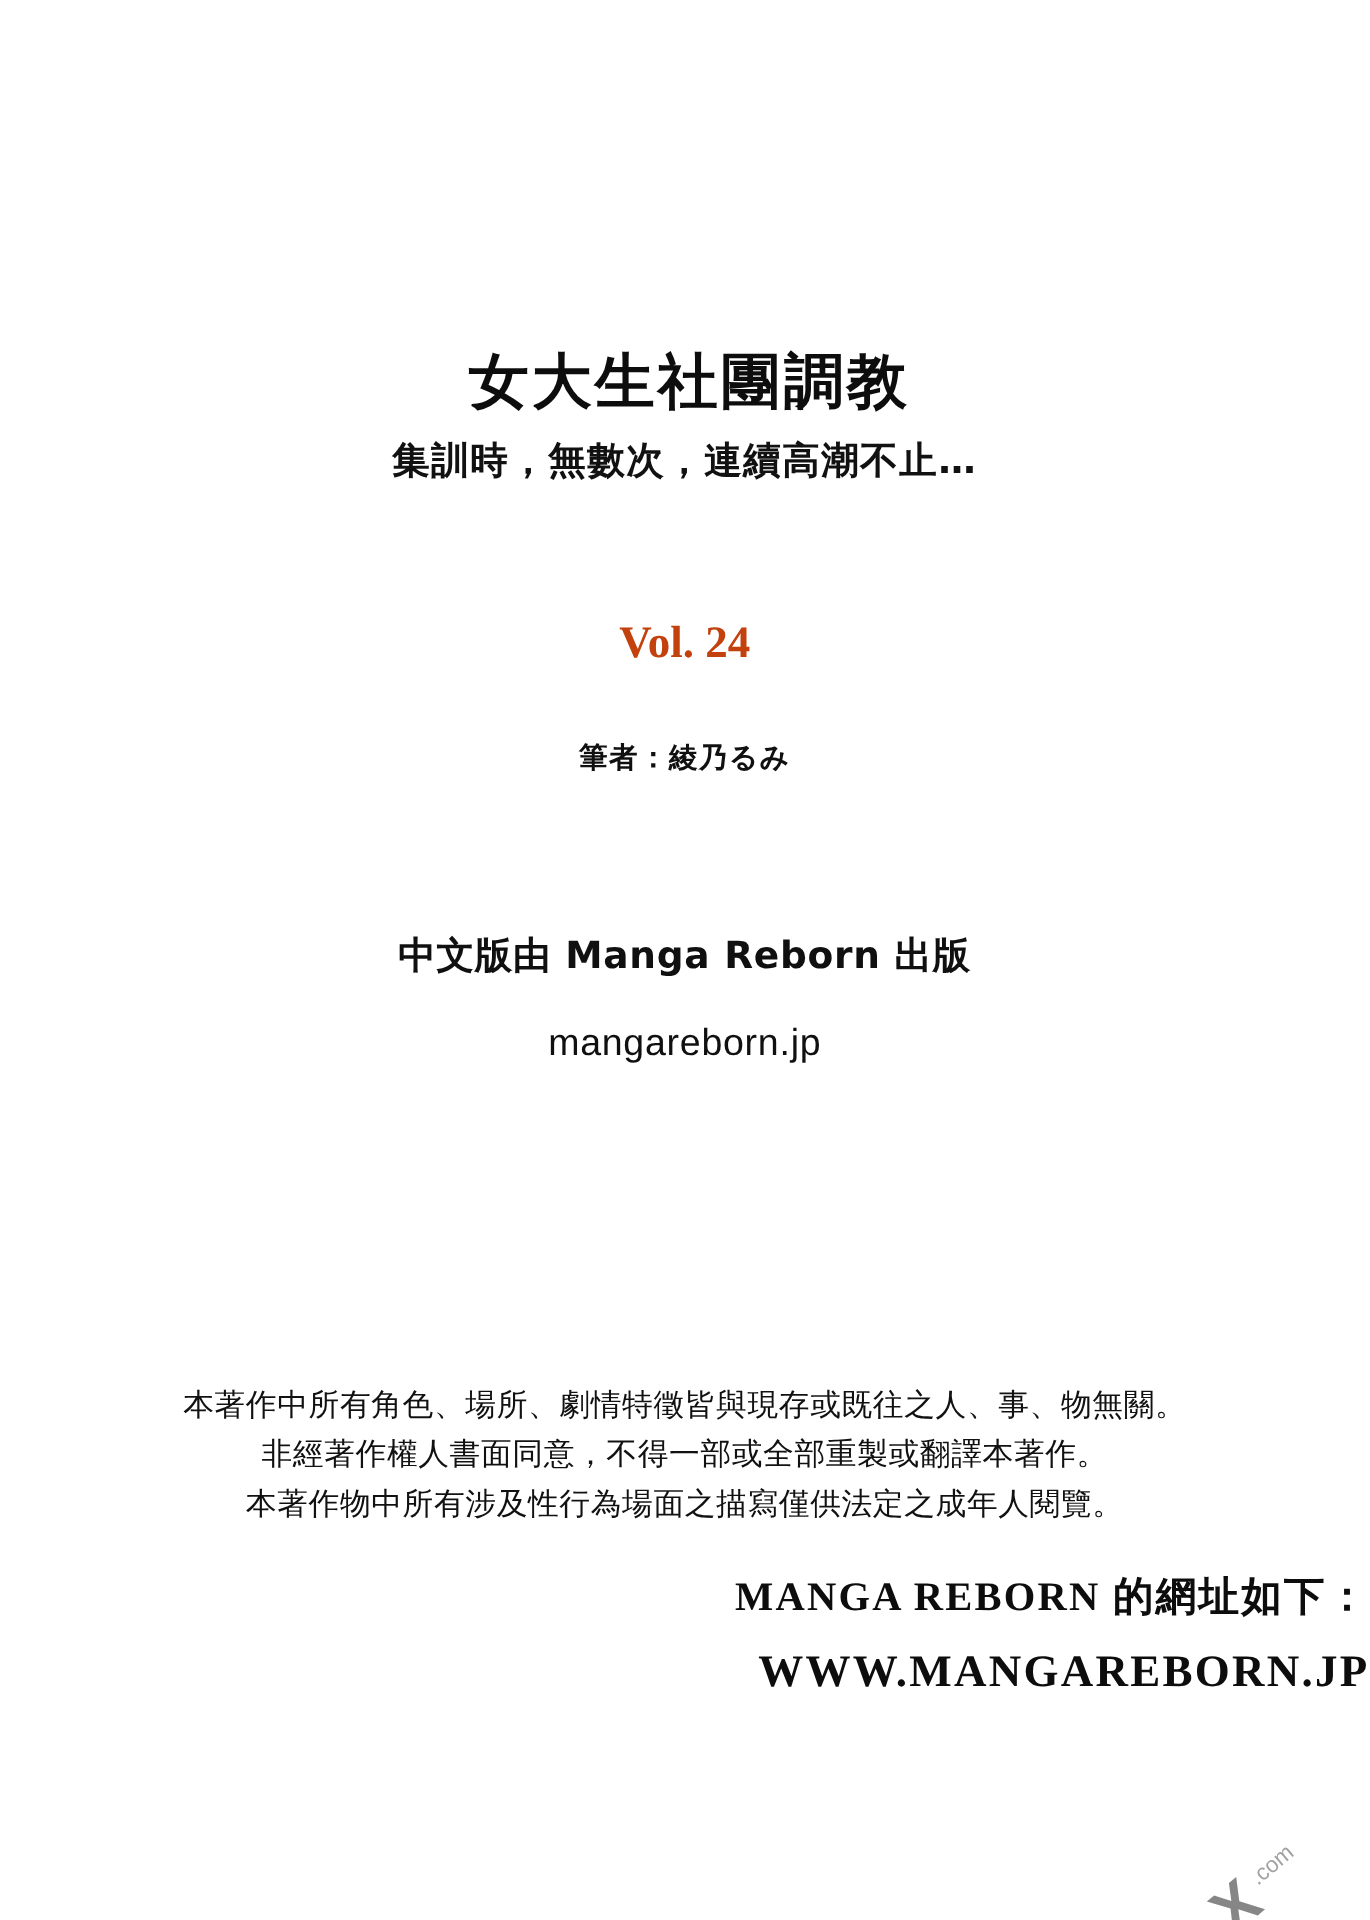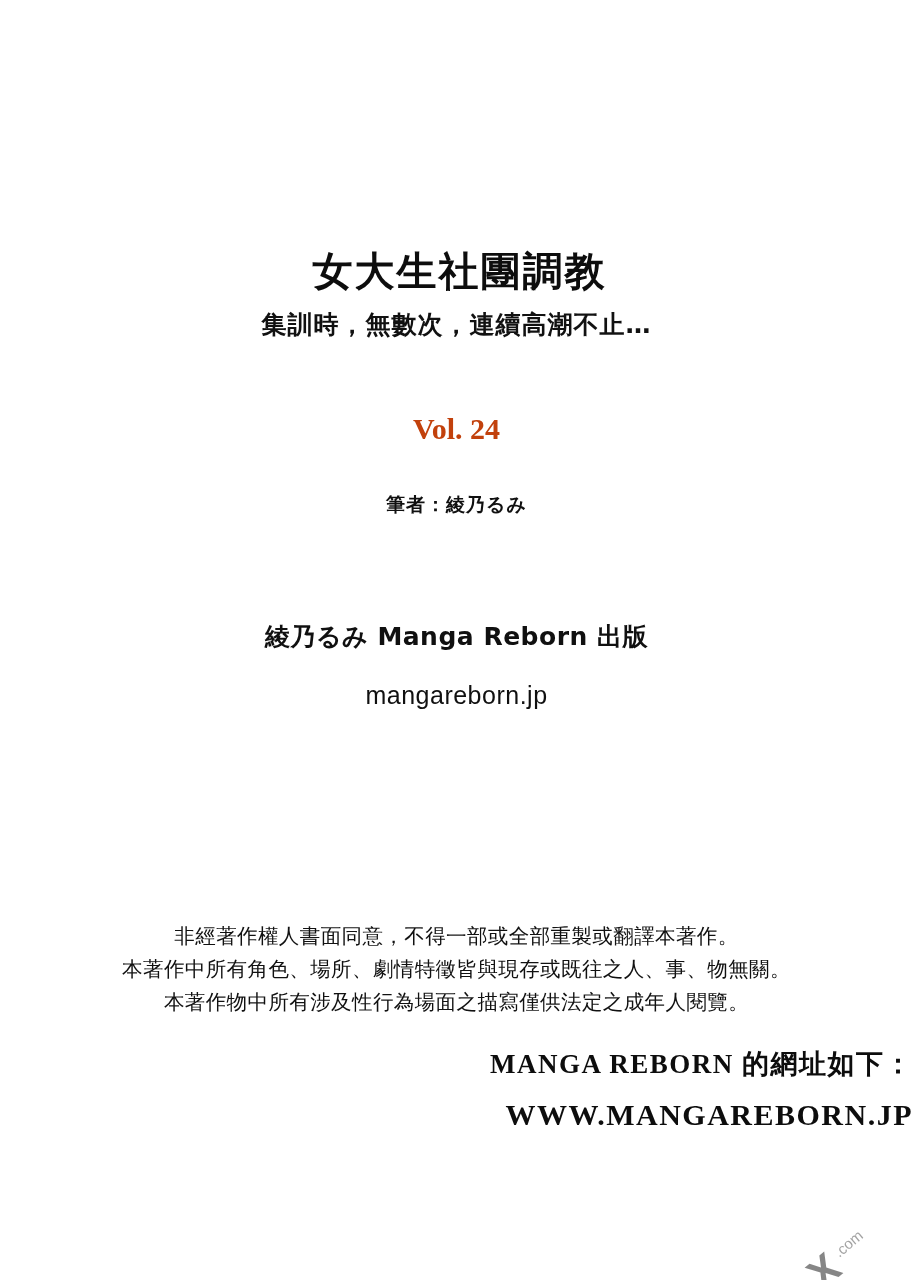--- a/index.html
+++ b/index.html
@@ -29,21 +29,21 @@
     right: 0;
     text-align: center;
   }
   .main-title {
     font-family: "DejaVu Sans", sans-serif;
     font-size: 40px;
     font-weight: bold;
     letter-spacing: 2px;
     line-height: 1.15;
     color: #0d0d0d;
-    margin: 16px;
+    margin: 0;
     padding-left: 6px;
   }
   .sub-title {
     font-family: "DejaVu Sans", sans-serif;
     font-size: 25px;
     font-weight: bold;
     letter-spacing: 1px;
     line-height: 1.2;
     color: #111111;
     margin: 14px 0 0 0;
@@ -213,28 +213,28 @@
   <div class="title-block">
     <div class="main-title">女大生社團調教</div>
     <div class="sub-title">集訓時，無數次，連續高潮不止…</div>
   </div>
 
   <div class="volume">Vol. 24</div>
 
   <div class="author">筆者：綾乃るみ</div>
 
   <div class="publisher">
-    <div class="publisher-line">綾乃るみ Manga Reborn 出版</div>
+    <div class="publisher-line">中文版由 Manga Reborn 出版</div>
     <div class="publisher-url">mangareborn.jp</div>
   </div>
 
 
   <div class="notice">
+    <div class="notice-line">本著作中所有角色、場所、劇情特徵皆與現存或既往之人、事、物無關。</div>
     <div class="notice-line">非經著作權人書面同意，不得一部或全部重製或翻譯本著作。</div>
-    <div class="notice-line">本著作中所有角色、場所、劇情特徵皆與現存或既往之人、事、物無關。</div>
     <div class="notice-line">本著作物中所有涉及性行為場面之描寫僅供法定之成年人閱覽。</div>
   </div>
 
   <div class="site-callout">
     <div class="site-callout-label">MANGA REBORN 的網址如下：</div>
     <div class="site-callout-url">WWW.MANGAREBORN.JP</div>
   </div>
 
   <div class="watermark">
     <div class="wm-inner">

